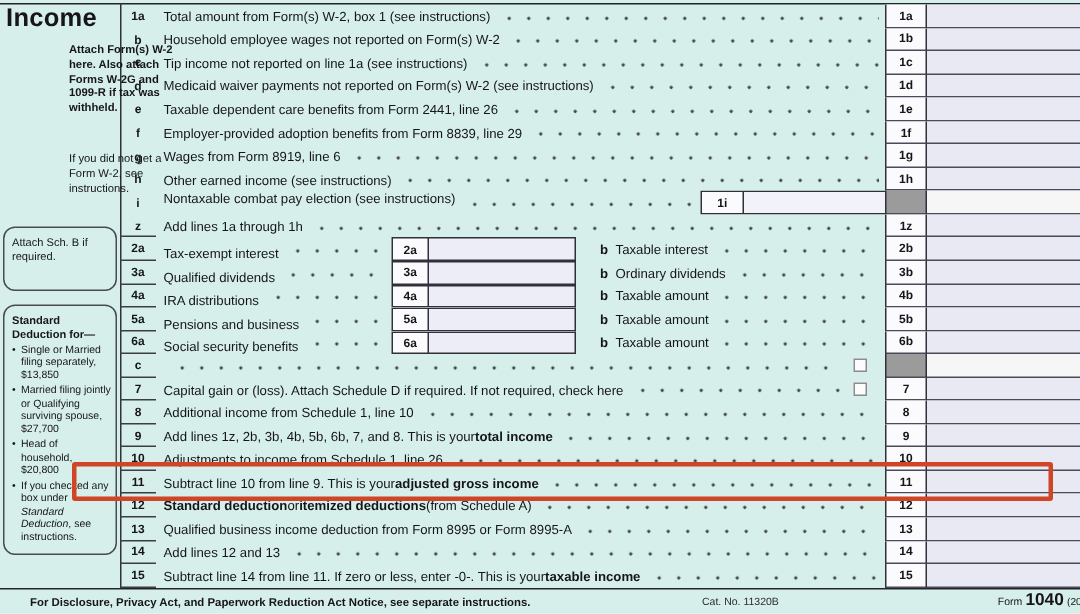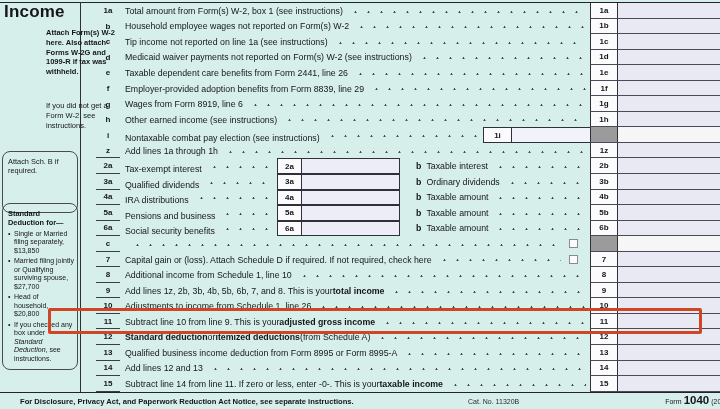--- a/index.html
+++ b/index.html
@@ -17,42 +17,42 @@
   .income-title { position:absolute; left:4px; top:2px; font-size:17px; font-weight:bold; letter-spacing:.2px; }
   .sb-note { position:absolute; left:4px; width:74px; font-size:7.5px; line-height:1.3;margin-left:42px; }
   .sb-note.bold { font-weight:bold; }
   .sb-box { position:absolute; left:2px; width:76px; border:1.4px solid #4a4a52; border-radius:8px; background:transparent; padding:5px 3px 3px 5px; font-size:7.4px; line-height:1.25; }
   .sb-box .bx-title { font-weight:bold; margin-bottom:2px; }
   .bullet { position:relative; padding-left:6px; margin-bottom:2px; font-size:7px; line-height:1.22; }
   .bullet::before { content:"•"; position:absolute; left:0; top:0; }
 
   
   .rows { position:absolute; left:80px; top:3px; width:640px; }
-  .row  { display:flex; height:15.56px; align-items:stretch;padding-left:16px; }
+  .row  { display:flex; height:15.56px; align-items:stretch; }
   .num  { width:24px; flex:none; font-weight:bold; font-size:8px; display:flex; align-items:center; justify-content:center; }
   .num.u { border-bottom:1px solid #3c3c46; }
   .desc { flex:1; display:flex; align-items:center; font-size:8.8px; padding-left:5px; white-space:nowrap; overflow:hidden; }
   .dots { flex:1; min-width:6px; height:100%; margin:0 4px;
           background-image:radial-gradient(circle at 50% 58%, #44444c 0.9px, transparent 1.2px);
           background-size:13px 9px; background-repeat:repeat-x; background-position:2px 56%; }
   .rlabel { width:28px; flex:none; font-weight:bold; font-size:8px; display:flex; align-items:center; justify-content:center;
             background:#fbfbfd; border-left:1.2px solid #30303a; border-right:1.2px solid #30303a; border-bottom:1px solid #4a4a58; }
   .rlabel.grey { background:#9b9b9b; }
   .amount { width:102px; flex:none; background:#e9e9f4; border-bottom:1px solid #4a4a58; }
   .amount.blank { background:#f6f6f6; }
 
   
   .at { width:152px; flex:none; display:flex; align-items:flex-end; height:100%; }
   .abox { width:25px; flex:none; border:1.1px solid #30303a; background:#fbfbfd; font-weight:bold; font-size:8px;
           display:flex; align-items:center; justify-content:center; height:100%; }
   .ainput { width:98px; flex:none; height:100%; background:#ededf8; border:1.1px solid #30303a; border-left:none; }
   .bl { font-weight:bold; font-size:8.8px; margin:0 5px 0 16px; }
 
   
-  .it { width:358px; flex:none; display:flex; align-items:flex-end; height:100%; }
+  .it { width:358px; flex:none; display:flex; align-items:flex-start; height:100%; }
   .ibox { width:29px; flex:none; border:1.1px solid #30303a; background:#fbfbfd; font-weight:bold; font-size:8px;
           display:flex; align-items:center; justify-content:center; height:100%; }
   .iinput { width:95px; flex:none; height:100%; background:#f2f2fa; border:1.1px solid #30303a; border-left:none; }
 
   .checkbox { width:9px; height:9px; flex:none; align-self:center; background:#fcfcfc; border:1px solid #8a8a92; margin:0 12px 0 4px; }
 
   b.seg { font-weight:bold; }
 
   
   .highlight { position:absolute; left:48px; top:308px; width:654px; height:26px;
@@ -71,21 +71,21 @@
 <body>
 
 <div class="page">
   <div class="topline"></div>
   <div class="vdivider"></div>
 
   <div class="sidebar">
     <div class="income-title">Income</div>
     <div class="sb-note bold" style="top:28px">Attach Form(s) W-2 here. Also attach Forms W-2G and 1099-R if tax was withheld.</div>
     <div class="sb-note" style="top:101px">If you did not get a Form W-2, see instructions.</div>
-    <div class="sb-box" style="top:151px; height:62px;">
+    <div class="sb-box" style="top:151px; height:43px;">
       <span>Attach Sch. B if required.</span>
     </div>
     <div class="sb-box" style="top:203px; height:167px;">
       <div class="bx-title">Standard Deduction for—</div>
       <div class="bullet">Single or Married filing separately, $13,850</div>
       <div class="bullet">Married filing jointly or Qualifying surviving spouse, $27,700</div>
       <div class="bullet">Head of household, $20,800</div>
       <div class="bullet"><span>If you checked any box under </span><i>Standard Deduction</i><span>, see instructions.</span></div>
     </div>
   </div>

